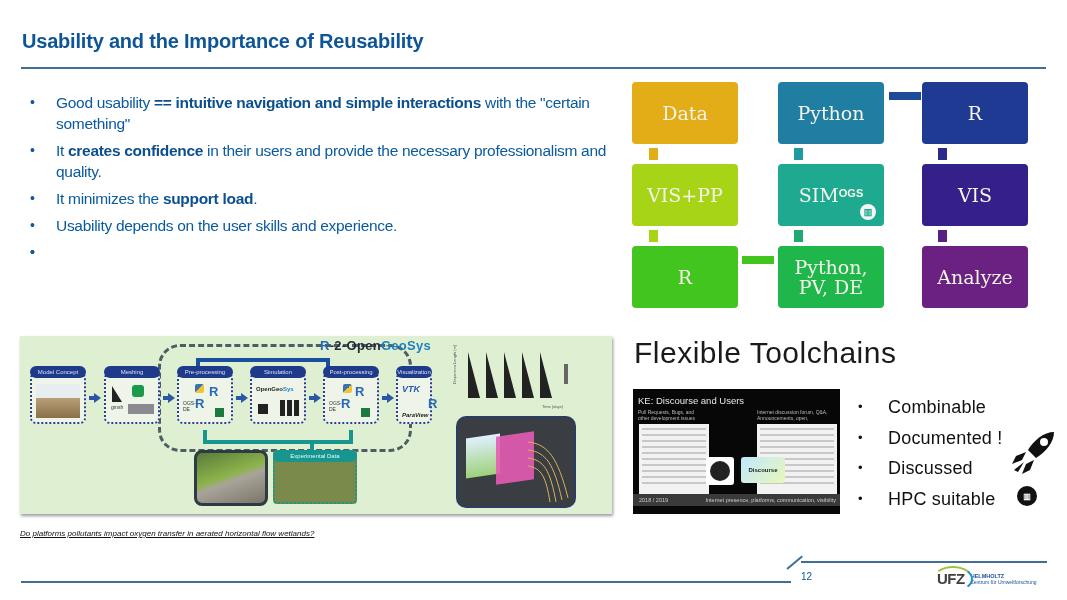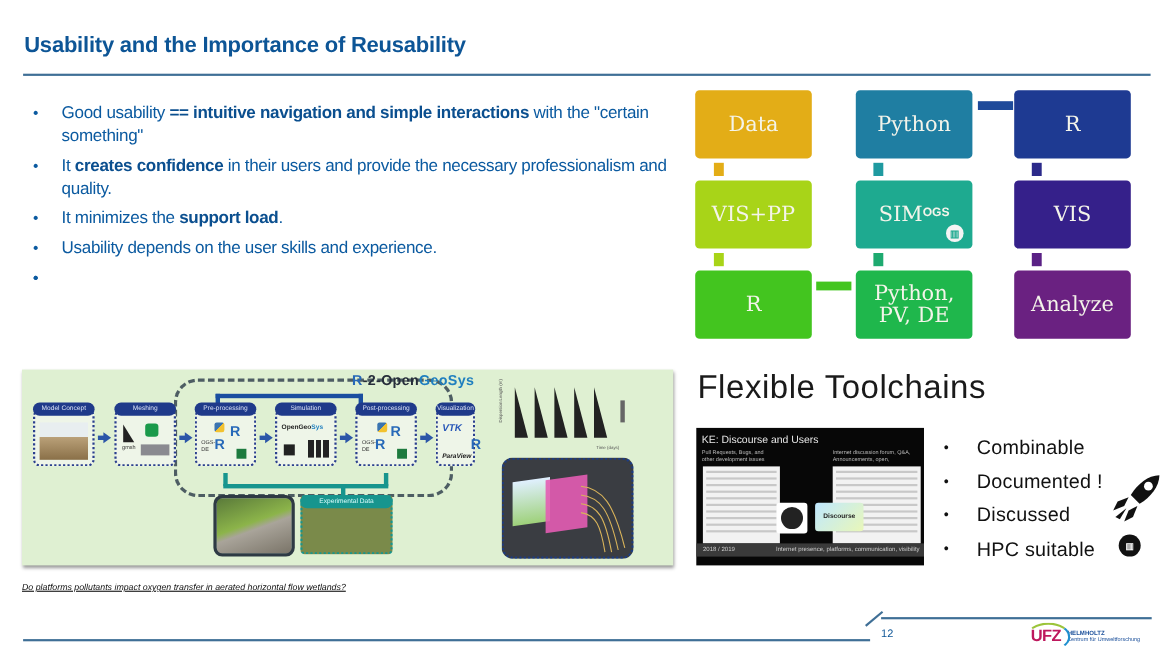--- a/index.html
+++ b/index.html
@@ -59,21 +59,21 @@
   .hpc-icon { position: absolute; left: 1017px; top: 486px; width: 20px; height: 20px; border-radius: 50%; background: #111; color: #fff; font-size: 8px; display: flex; align-items: center; justify-content: center; font-weight: bold; }
 
   .refs { position: absolute; left: 20px; top: 527px; font-size: 8px; color: #111; font-style: italic; line-height: 14px; }
   .refs .u { text-decoration: underline; }
   .refs b { font-weight: bold; }
   .foot-line-left { position: absolute; left: 21px; top: 581px; width: 770px; height: 2px; background: #3f6f96; }
   .foot-line-slope { position: absolute; left: 787px; top: 568px; width: 20px; height: 2px; background: #3f6f96; transform: rotate(-40deg); transform-origin: left center; }
   .foot-line-right { position: absolute; left: 801px; top: 561px; width: 246px; height: 2px; background: #3f6f96; }
   .page-num { position: absolute; left: 801px; top: 571px; font-size: 10px; color: #0d5596; }
   .ufz { position: absolute; left: 937px; top: 570px; display: flex; align-items: center; }
-  .ufz .mark { font-size: 15px; font-weight: bold; color: #be185d; letter-spacing: -0.5px; position: relative; }
+  .ufz .mark { font-size: 15px; font-weight: bold; color: #404040; letter-spacing: -0.5px; position: relative; }
   .ufz .arc { position: absolute; left: -4px; top: -4px; width: 40px; height: 26px; border: 2px solid transparent; border-top-color: #9bc43a; border-right-color: #1f8fcf; border-radius: 50%; }
   .ufz .txt { margin-left: 6px; font-size: 5px; color: #1a4f9a; line-height: 6px; }
   .ufz .txt b { font-size: 5.5px; }
 </style>
 </head>
 <body>
 
 <div class="title">Usability and the Importance of Reusability</div>
 <div class="title-rule"></div>
 

